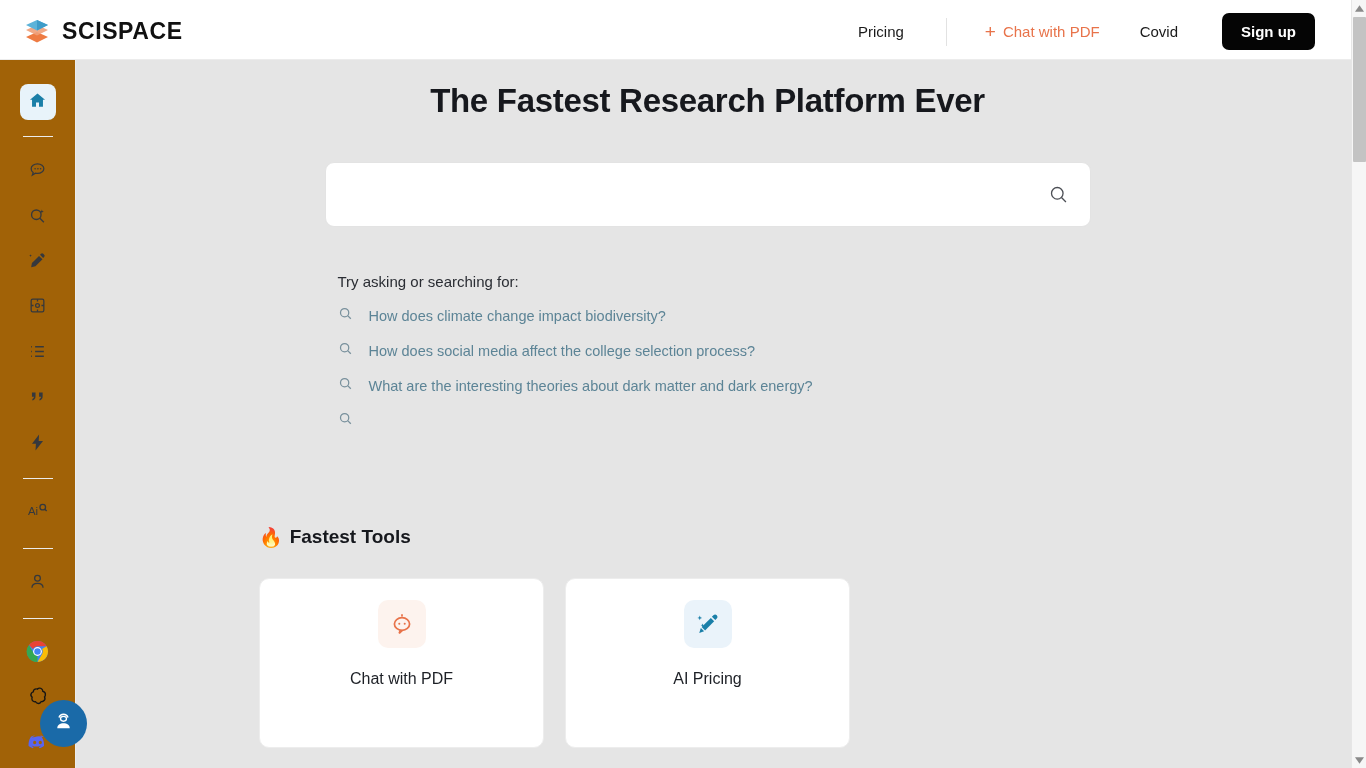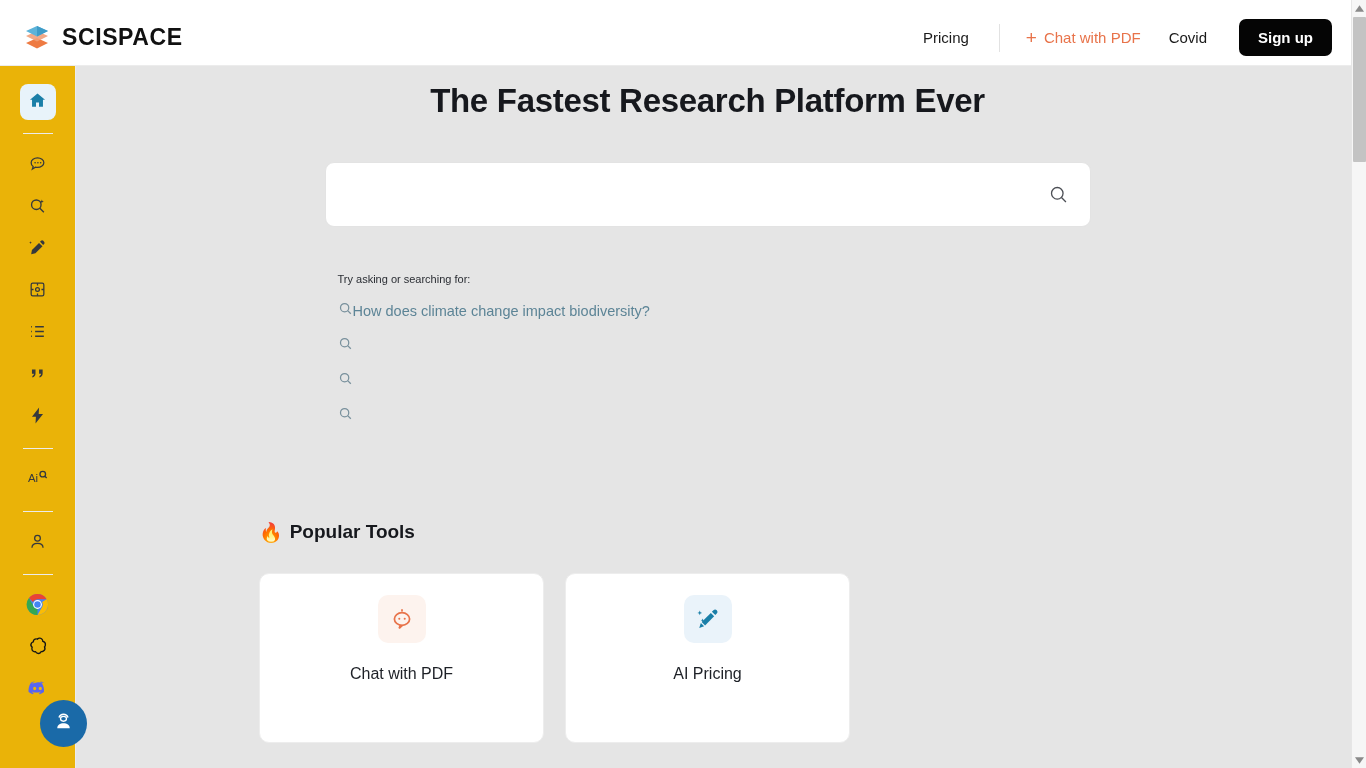--- a/index.html
+++ b/index.html
@@ -6,55 +6,55 @@
   html, body {
     width: 1366px; height: 768px;
     font-family: "Liberation Sans", sans-serif;
     background: #ffffff;
     overflow: hidden;
   }
   #app { position: relative; width: 1366px; height: 768px; background:#fff; }
 
   
   .header {
-    position: absolute; top: 10px; left: 0; width: 1351px; height: 56px;
+    position: absolute; top: 4px; left: 0; width: 1351px; height: 56px;
     background: #ffffff;
     border-bottom: 1px solid #ececec;
     display: flex; align-items: center;
     z-index: 30;
   }
   .brand { display:flex; align-items:center; gap:10px; margin-left:22px; cursor:pointer; }
   .brand-logo { width: 30px; height: 30px; position: relative; }
   .brand-name {
     font-size: 23px; font-weight: 700; letter-spacing: .6px; color:#111111;
   }
   .nav-right {
-    margin-left: auto; display:flex; align-items:center; gap:4px; margin-right: 19px;
+    margin-left: auto; display:flex; align-items:center; gap:16px; margin-right: 36px;
   }
   .nav-link {
     font-size: 15px; color:#1a1a1a; padding: 6px 14px; cursor:pointer; white-space:nowrap;
   }
   .nav-divider { width:1px; height:28px; background:#e2e2e2; margin: 0 12px; }
   .nav-chat {
     display:flex; align-items:center; gap:7px;
     font-size: 15px; color:#e8734a; padding: 6px 10px; cursor:pointer; white-space:nowrap;
   }
   .plus-ico { font-size: 19px; line-height: 1; color:#e8734a; font-weight:400; }
   .signup-btn {
     background:#050505; color:#ffffff; font-size:15px; font-weight:700;
     padding: 10px 19px; border-radius: 7px; margin-left: 14px; cursor:pointer;
     white-space:nowrap;
   }
 
   
   .sidebar {
     position:absolute; top:56px; left:0; width:76px; height:712px;
-    background:#eab308; border-right:1px solid #ececec;
+    background:#a16207; border-right:1px solid #ececec;
     display:flex; flex-direction:column; align-items:center;
-    padding-top: 28px; z-index: 20;
+    padding-top: 28px; z-index: 20; justify-content: space-between;
   }
   .side-item {
     width: 36px; height: 36px; margin-bottom: 6px;
     display:flex; align-items:center; justify-content:center;
     border-radius: 8px; cursor:pointer;
   }
   .side-item.active { background:#e8f3fa; }
   .side-sep { width:30px; height:1px; background:#ececec; margin: 7px 0 13px 0; }
 
   
@@ -82,23 +82,23 @@
   }
   .search-ico-btn {
     position:absolute; right:16px; top:50%; transform:translateY(-50%);
     width:30px; height:30px; display:flex; align-items:center; justify-content:center;
     cursor:pointer;
   }
 
   .suggest {
     width: 766px; margin: 46px auto 0 auto; padding-left: 13px;
   }
-  .suggest-label { font-size:11px; color:#2a2d33; margin-bottom: 16px; }
+  .suggest-label { font-size:15px; color:#2a2d33; margin-bottom: 16px; }
   .suggest-row {
-    display:flex; align-items:center; gap:0;
+    display:flex; align-items:center; gap:16px;
     margin-bottom: 16px; cursor:pointer;
   }
   .suggest-text { font-size:14.5px; color:#5c8496; }
 
   .tools-head {
     display:flex; align-items:center; gap:7px;
     margin: 96px 0 0 195px;
   }
   .flame { font-size:19px; line-height:1; }
   .tools-title { font-size:19px; font-weight:700; color:#16181d; }
@@ -334,44 +334,46 @@
       </div>
 
 
       <div class="suggest-row">
         <span>
           <svg width="15" height="15" viewBox="0 0 24 24" fill="none" stroke="#78909c" stroke-width="2">
             <circle cx="10.6" cy="10.6" r="6.6"></circle>
               <path d="M15.4 15.4 20.5 20.5"></path>
           </svg>
         </span>
+        <span class="suggest-text">How does social media affect the college selection process?</span>
       </div>
 
       <div class="suggest-row">
         <span>
           <svg width="15" height="15" viewBox="0 0 24 24" fill="none" stroke="#78909c" stroke-width="2">
             <circle cx="10.6" cy="10.6" r="6.6"></circle>
               <path d="M15.4 15.4 20.5 20.5"></path>
           </svg>
         </span>
+        <span class="suggest-text">What are the interesting theories about dark matter and dark energy?</span>
       </div>
 
       <div class="suggest-row">
         <span>
           <svg width="15" height="15" viewBox="0 0 24 24" fill="none" stroke="#78909c" stroke-width="2">
             <circle cx="10.6" cy="10.6" r="6.6"></circle>
               <path d="M15.4 15.4 20.5 20.5"></path>
           </svg>
         </span>
       </div>
     </div>
 
     <div class="tools-head">
       <span class="flame">🔥</span>
-      <span class="tools-title">Popular Tools</span>
+      <span class="tools-title">Fastest Tools</span>
     </div>
 
     <div class="tools-row">
 
       <div class="tool-card">
         <div class="tool-ico-box orange">
           <svg width="26" height="26" viewBox="0 0 24 24" fill="none" stroke="#e8734a" stroke-width="1.6">
             <path d="M12 3v2"></path>
             <ellipse cx="12" cy="12" rx="7" ry="5.8"></ellipse>
             <path d="M10.5 17.6 9.4 20.6l3.1-2.9"></path>

